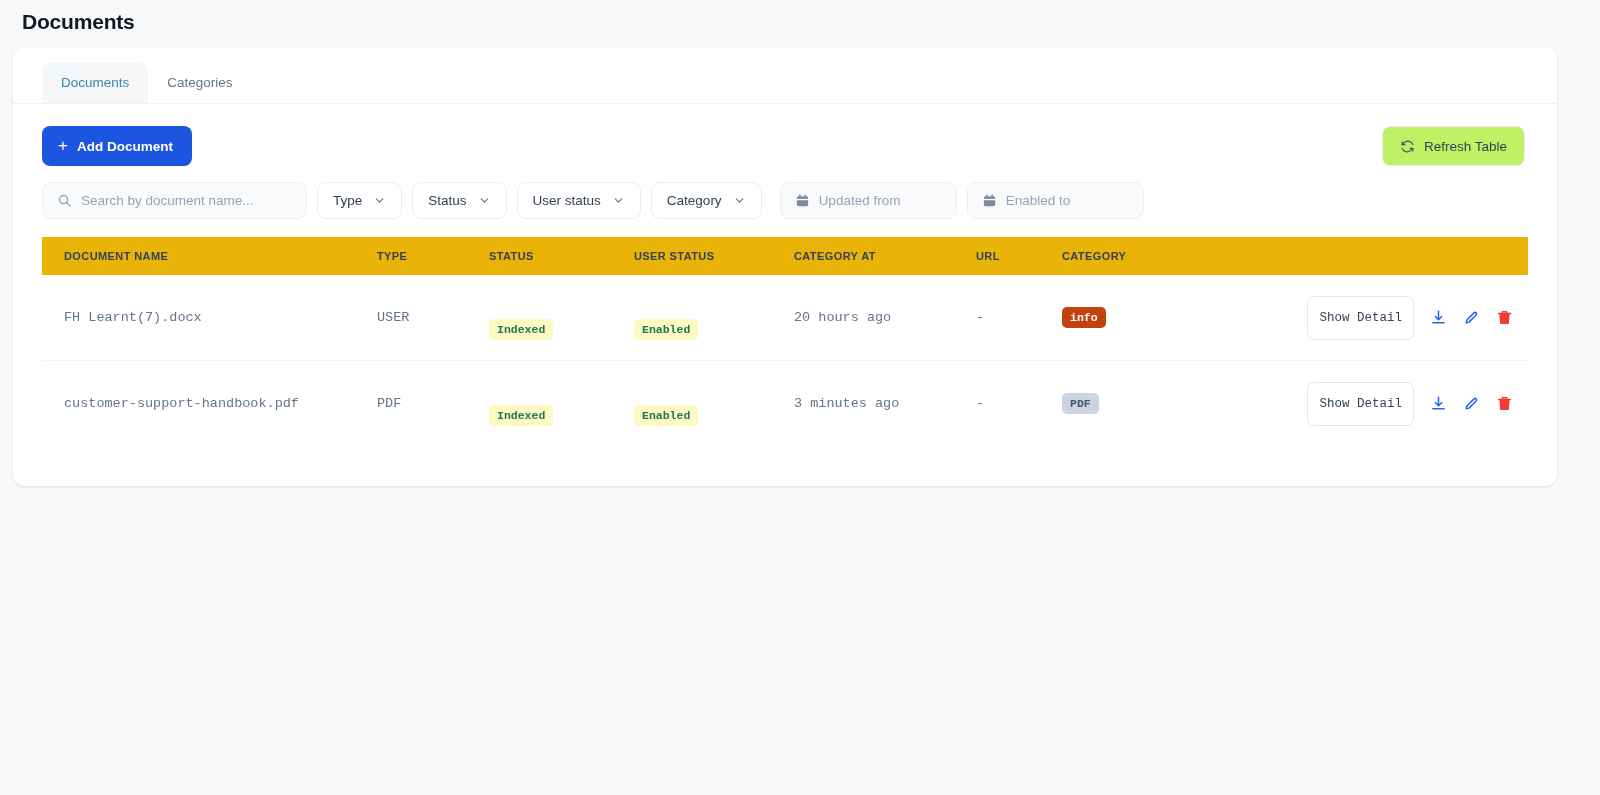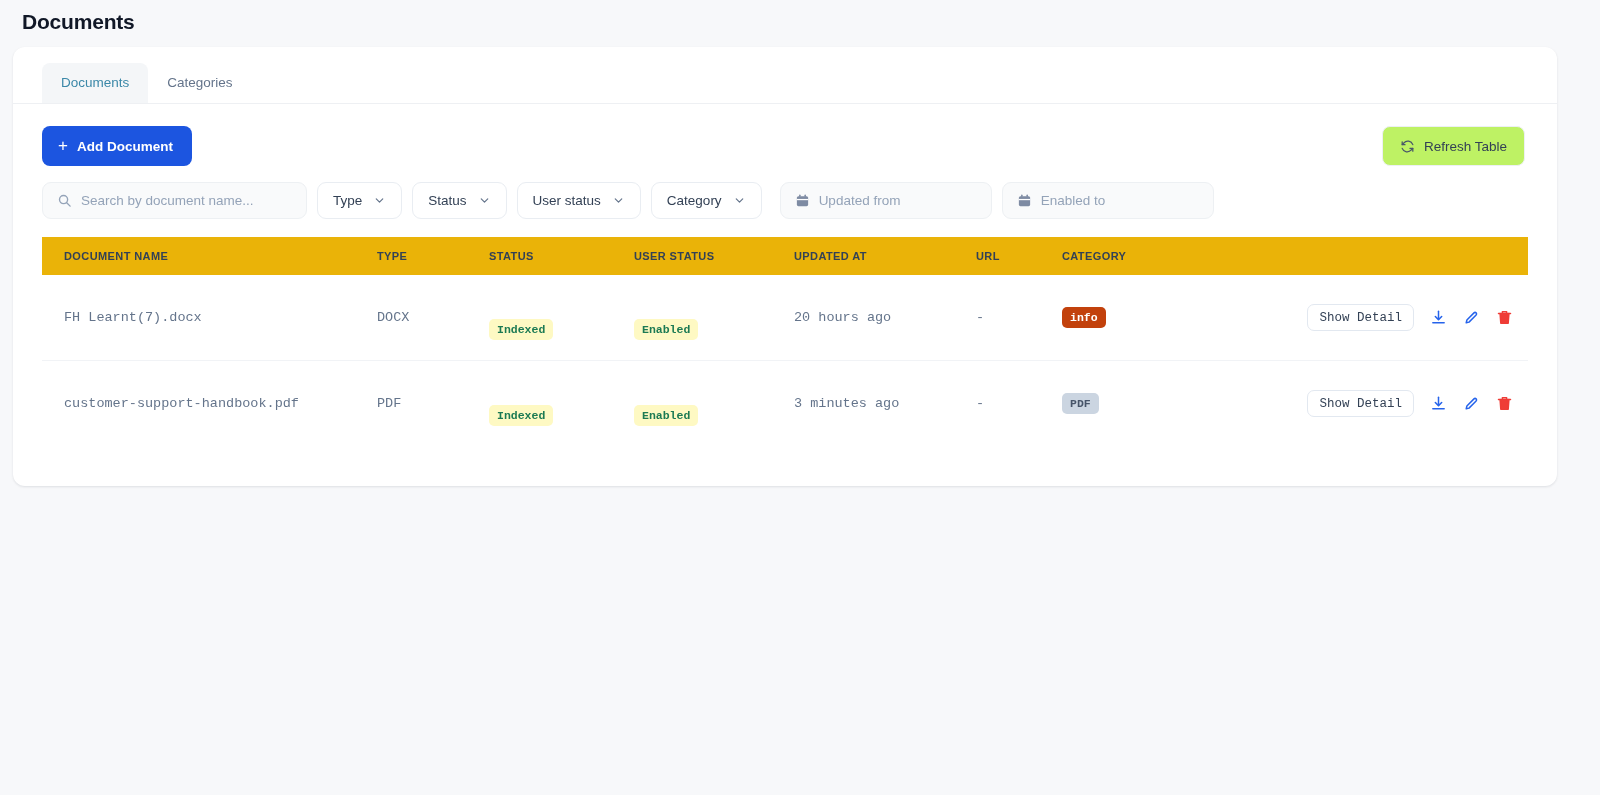--- a/index.html
+++ b/index.html
@@ -113,21 +113,21 @@
     background: #f9fafb;
     border: 1px solid #edf0f3;
     border-radius: 9px;
     height: 37px;
     padding: 0 14px;
     font-size: 13.5px;
     color: #94a3b8;
     cursor: text;
   }
   .field.search { width: 265px; }
-  .field.date { width: 212px; }
+  .field.date { width: 177px; }
 
   .select {
     display: inline-flex;
     align-items: center;
     justify-content: center;
     gap: 11px;
     background: #fff;
     border: 1px solid #e9edf2;
     border-radius: 9px;
     height: 37px;
@@ -194,21 +194,21 @@
     justify-content: flex-end;
     gap: 16px;
     padding-right: 15px;
   }
   .btn-detail {
     background: #fff;
     border: 1px solid #e2e8f0;
     border-radius: 7px;
     font-size: 12.5px;
     color: #334155;
-    height: 27px;
+    height: 44px;
     padding: 0 11px;
     cursor: pointer;
     font-family: inherit;
     white-space: nowrap;
   }
   .icon-btn { display: flex; cursor: pointer; background: none; border: none; padding: 0; }
 </style>
 </head>
 <body>
 
@@ -313,31 +313,31 @@
 
   </div>
 
   <table>
     <thead>
       <tr>
         <th class="col-name">DOCUMENT NAME</th>
         <th class="col-type">TYPE</th>
         <th class="col-status">STATUS</th>
         <th class="col-ustat">USER STATUS</th>
-        <th class="col-upd">UPDATED AT</th>
+        <th class="col-upd">CATEGORY AT</th>
         <th class="col-url">URL</th>
         <th class="col-cat">CATEGORY</th>
         <th class="col-act"></th>
       </tr>
     </thead>
     <tbody>
 
       <tr>
         <td>FH Learnt(7).docx</td>
-        <td>DOCX</td>
+        <td>USER</td>
         <td>
           <span class="badge green">Indexed</span>
         </td>
         <td>
           <span class="badge green">Enabled</span>
         </td>
         <td>20 hours ago</td>
         <td>-</td>
         <td>
           <span class="badge blue">info</span>

